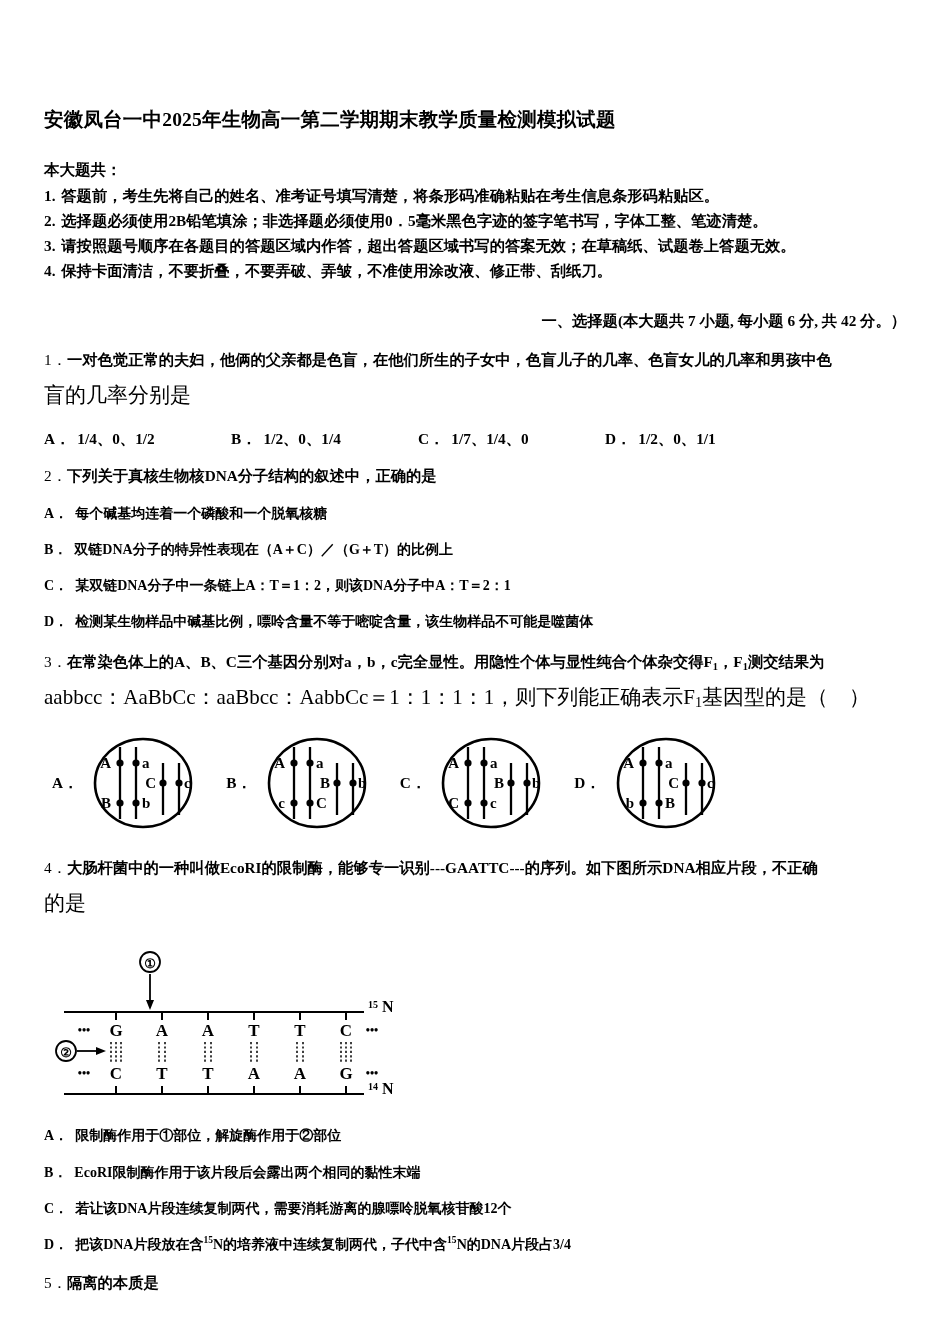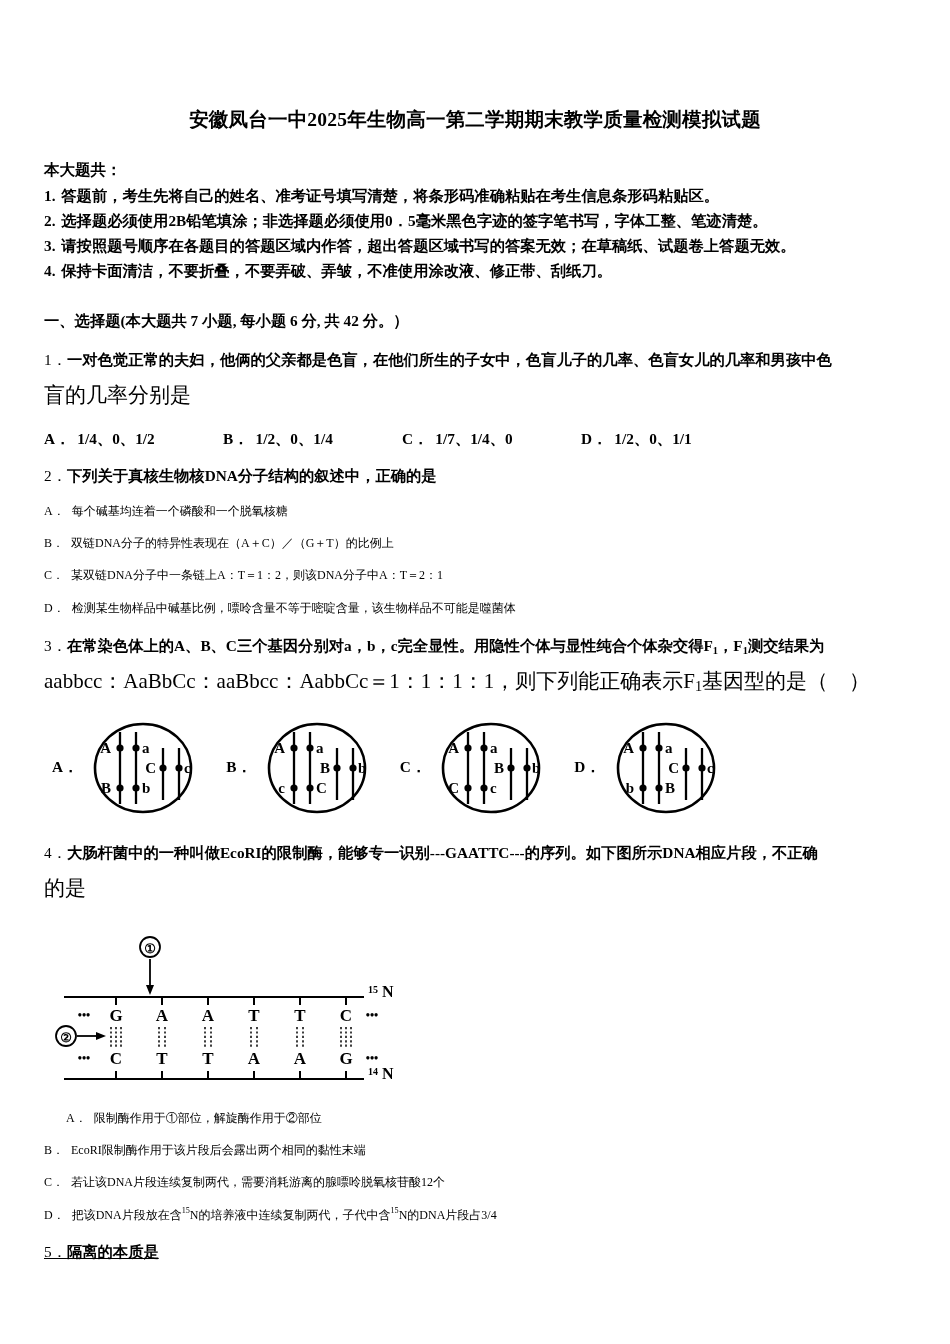--- a/index.html
+++ b/index.html
@@ -14,21 +14,21 @@
   }
   .page {
     width: 950px;
     height: 1344px;
     padding: 0 44px;
     position: relative;
   }
 
   
   .doc-title {
-    text-align: center;
+    text-align: left;
     font-weight: bold;
     font-size: 19.5px;
     letter-spacing: 0.2px;
     margin-top: 108px;
     margin-bottom: 0;
     line-height: 1.25;
     white-space: nowrap;
   }
 
   
@@ -46,48 +46,49 @@
     white-space: nowrap;
   }
   .notice-item .num { margin-right: 2px; }
 
   
   .section-head {
     margin-top: 26px;
     font-weight: bold;
     font-size: 15.3px;
     line-height: 1.6;
+    text-align: right;
   }
 
   
   .q { margin-top: 11px; }
   .q-stem {
     font-size: 15.3px;
     font-weight: bold;
     line-height: 1.95;
     text-align: justify;
   }
   .q-stem .qnum { font-weight: normal; font-family: "Liberation Serif", serif; }
   .q-cont {
     font-size: 21px;
     font-weight: normal;
     line-height: 1.95;
   }
   .opt {
-    font-size: 12px;
-    font-weight: normal;
+    font-size: 14px;
+    font-weight: bold;
     line-height: 1.95;
     margin-top: 9px;
   }
   .opt-inline {
     font-size: 15.3px;
     font-weight: bold;
     margin-top: 13px;
     display: flex;
-    gap: 4px;
+    gap: 12px;
   }
   .opt-inline .cell {
     width: 175px;
     flex: 0 0 auto;
     white-space: nowrap;
   }
   .lbl { margin-right: 7px; }
   sub { font-size: 0.68em; vertical-align: baseline; position: relative; top: 3px; }
   sup { font-size: 0.68em; vertical-align: baseline; position: relative; top: -6px; }
 
@@ -104,21 +105,21 @@
     font-weight: bold;
     margin-right: 9px;
   }
   .cell-spacer { width: 27px; flex: 0 0 auto; }
   .cell-svg { display: block; }
 
   
   .dna-wrap { margin-top: 26px; padding-left: 10px; }
 
   
-  .q-tail { margin-top: 10px; text-decoration: underline; }
+  .q-tail { margin-top: 10px; }
 </style>
 </head>
 <body>
 
 <div class="page">
 
   <div class="doc-title">安徽凤台一中2025年生物高一第二学期期末教学质量检测模拟试题</div>
 
   <div class="notice">
     <div class="notice-head">本大题共：</div>
@@ -365,21 +366,21 @@
         <line x1="200" y1="136" x2="200" y2="144" stroke="#000" stroke-width="2"></line>
         <line x1="246" y1="136" x2="246" y2="144" stroke="#000" stroke-width="2"></line>
         <line x1="292" y1="136" x2="292" y2="144" stroke="#000" stroke-width="2"></line>
         <line x1="10" y1="144" x2="310" y2="144" stroke="#000" stroke-width="2.2"></line>
 
         <text x="314" y="140" font-family="Liberation Serif, serif" font-size="10" font-weight="bold">14</text>
         <text x="328" y="144" font-family="Liberation Serif, serif" font-size="16" font-weight="bold">N</text>
       </svg>
     </div>
 
-    <div class="opt" style="margin-top:18px;margin-left:22px;">
+    <div class="opt" style="margin-top:18px;">
       <span class="lbl">A．</span><span>限制酶作用于①部位，解旋酶作用于②部位</span>
     </div>
     <div class="opt">
       <span class="lbl">B．</span><span>EcoRI限制酶作用于该片段后会露出两个相同的黏性末端</span>
     </div>
     <div class="opt">
       <span class="lbl">C．</span><span>若让该DNA片段连续复制两代，需要消耗游离的腺嘌呤脱氧核苷酸12个</span>
     </div>
     <div class="opt">
       <span class="lbl">D．</span><span>把该DNA片段放在含</span><sup>15</sup><span>N的培养液中连续复制两代，子代中含</span><sup>15</sup><span>N的DNA片段占3/4</span>

